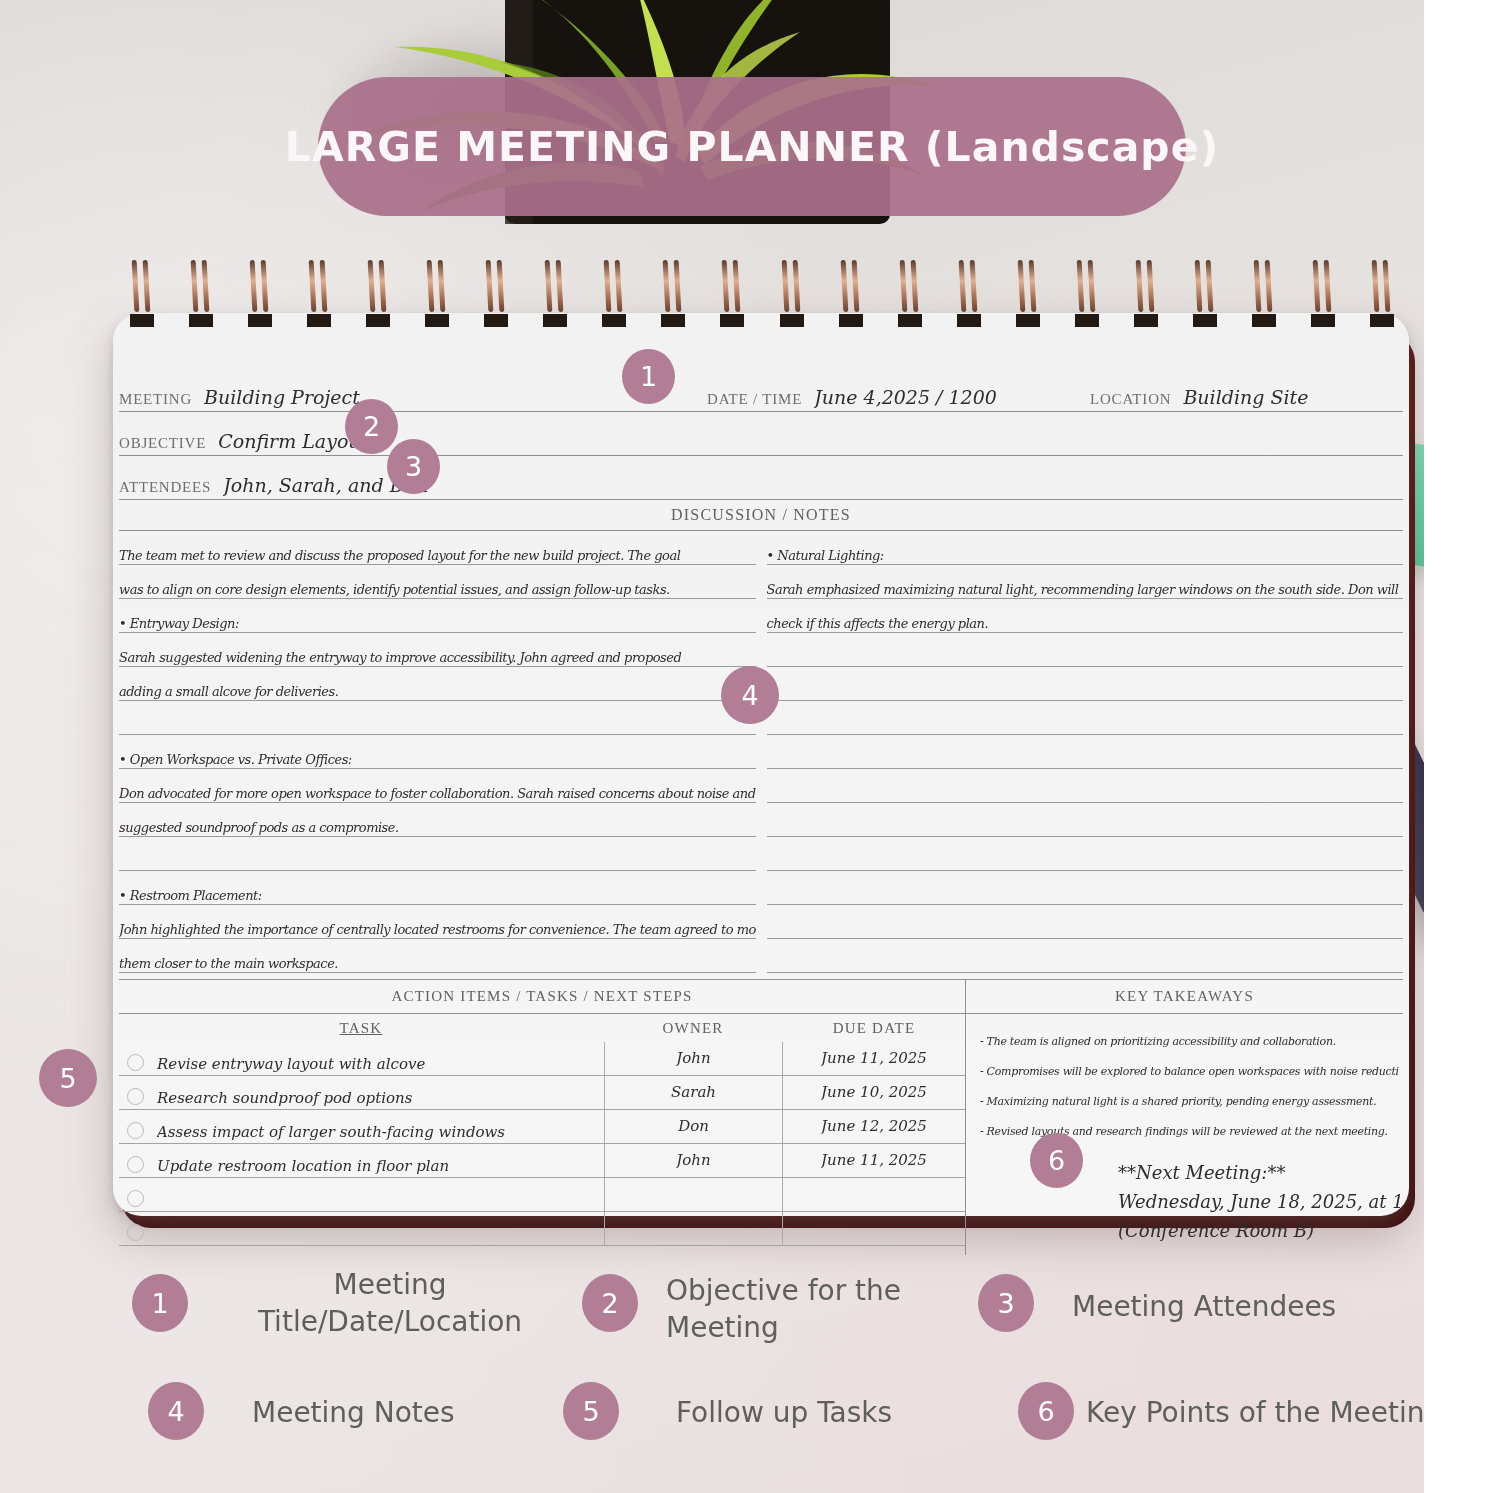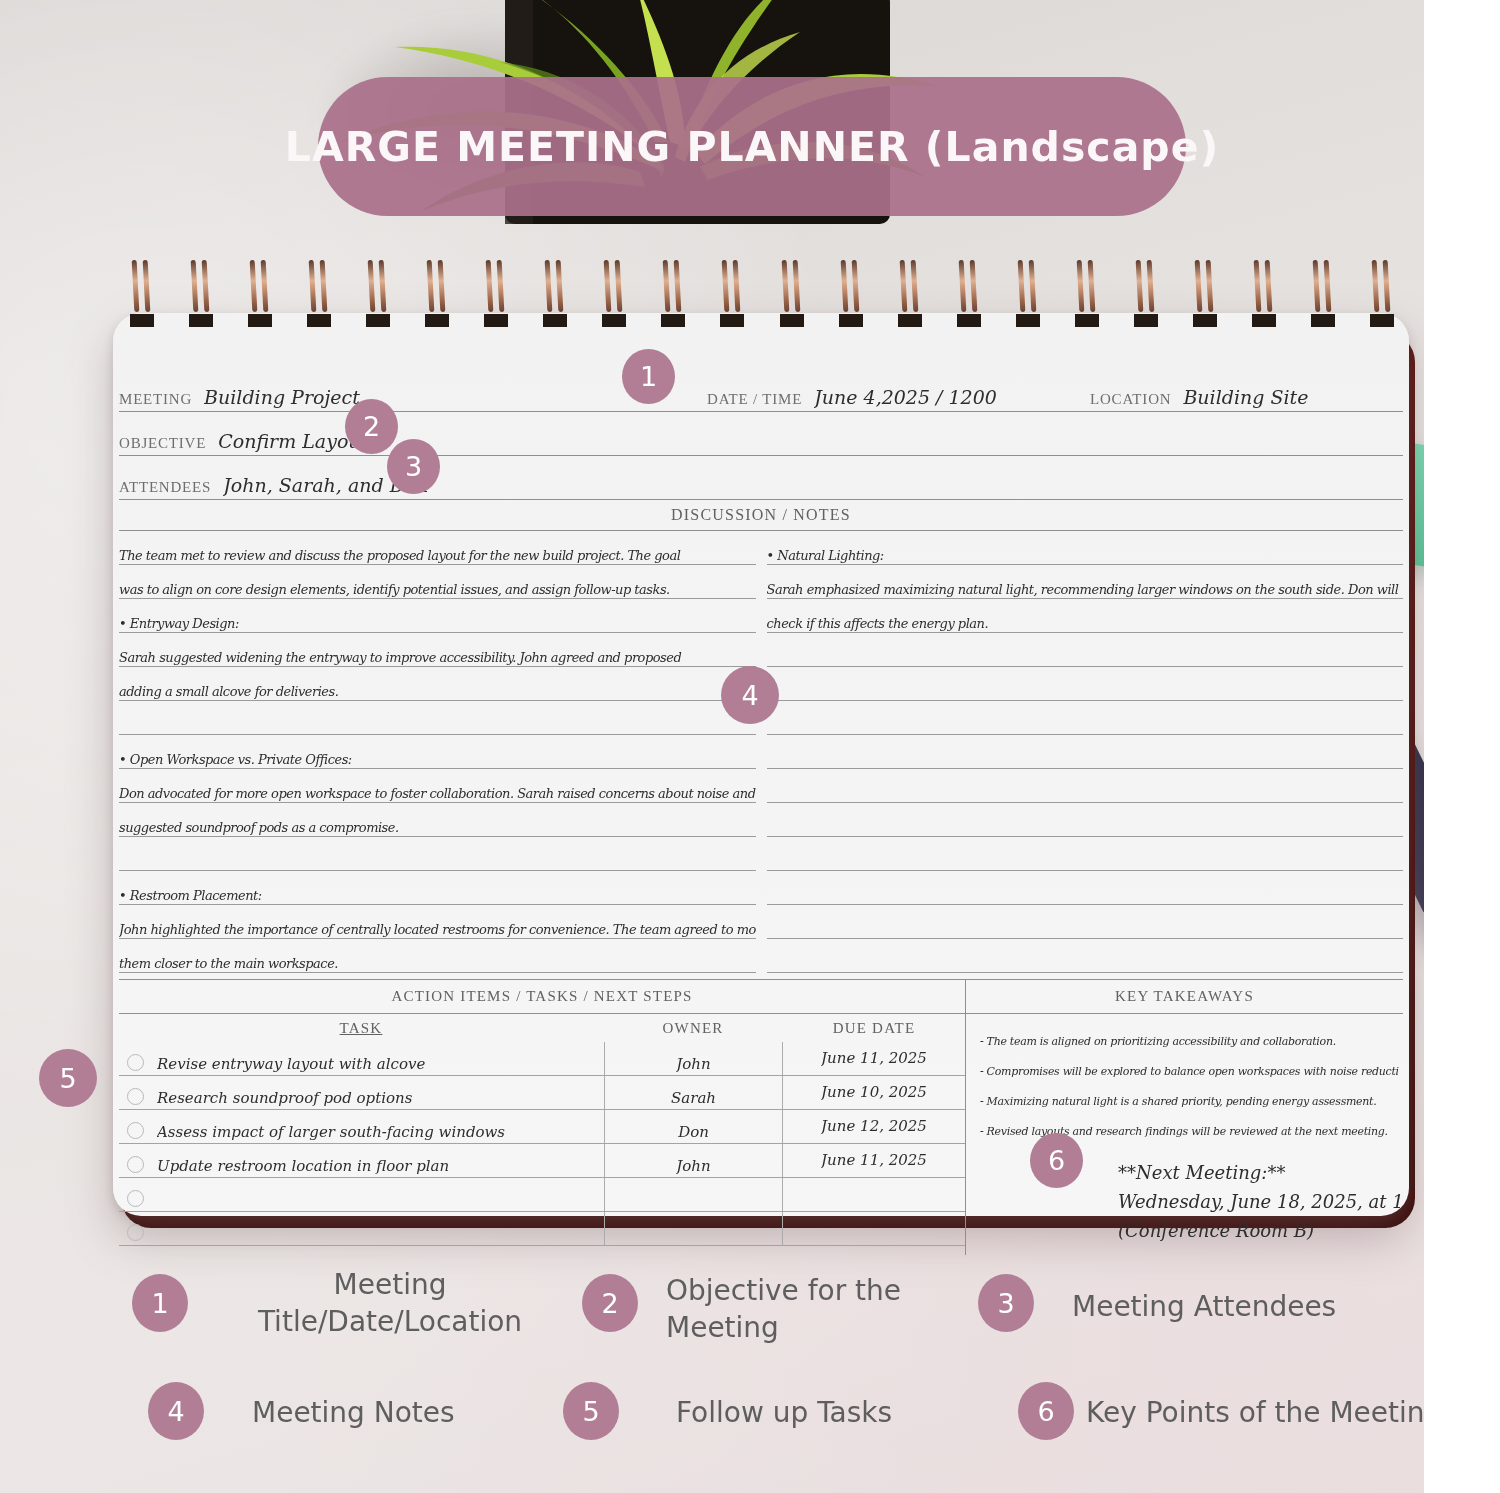--- a/index.html
+++ b/index.html
@@ -75,21 +75,21 @@
     font-size:15px;}
   .thead{height:28px;display:flex;align-items:center;}
   .ch{font-family:"Liberation Serif",serif;font-size:15px;letter-spacing:1.2px;color:#616161;
     display:flex;align-items:center;justify-content:center;}
   .ch.c-task{flex:1;border-right:1px solid transparent;text-decoration:underline;}
   .ch.c-owner{width:178px;border-right:1px solid transparent;}
   .ch.c-due{width:182px;}
   .trow{height:33px;display:flex;border-bottom:1px solid #a3a3a3;}
   .cell{display:flex;align-items:flex-end;padding-bottom:2px;box-sizing:border-box;}
   .cell.c-task{flex:1;border-right:1px solid #ababab;padding-left:8px;gap:13px;min-width:0;}
-  .cell.c-owner{width:178px;border-right:1px solid #ababab;justify-content:center;}
+  .cell.c-owner{width:178px;border-right:1px solid #ababab;justify-content:center;align-items:center;}
   .cell.c-due{width:182px;justify-content:center;align-items:center;}
   .cell .txt{font-size:15px;white-space:nowrap;overflow:hidden;}
   .bullet{width:15px;height:15px;border:1.5px solid #b9b9b9;border-radius:50%;flex:none;margin-bottom:2px;}
 
   .tks{padding:12px 4px 0 14px;}
   .tk{height:30px;display:flex;align-items:center;font-size:11px;letter-spacing:-.3px;white-space:nowrap;overflow:hidden;}
   .nm{margin:8px 0 0 152px;}
   .nm-line{height:29px;display:flex;align-items:flex-end;font-size:18px;white-space:nowrap;overflow:hidden;}
 
   

